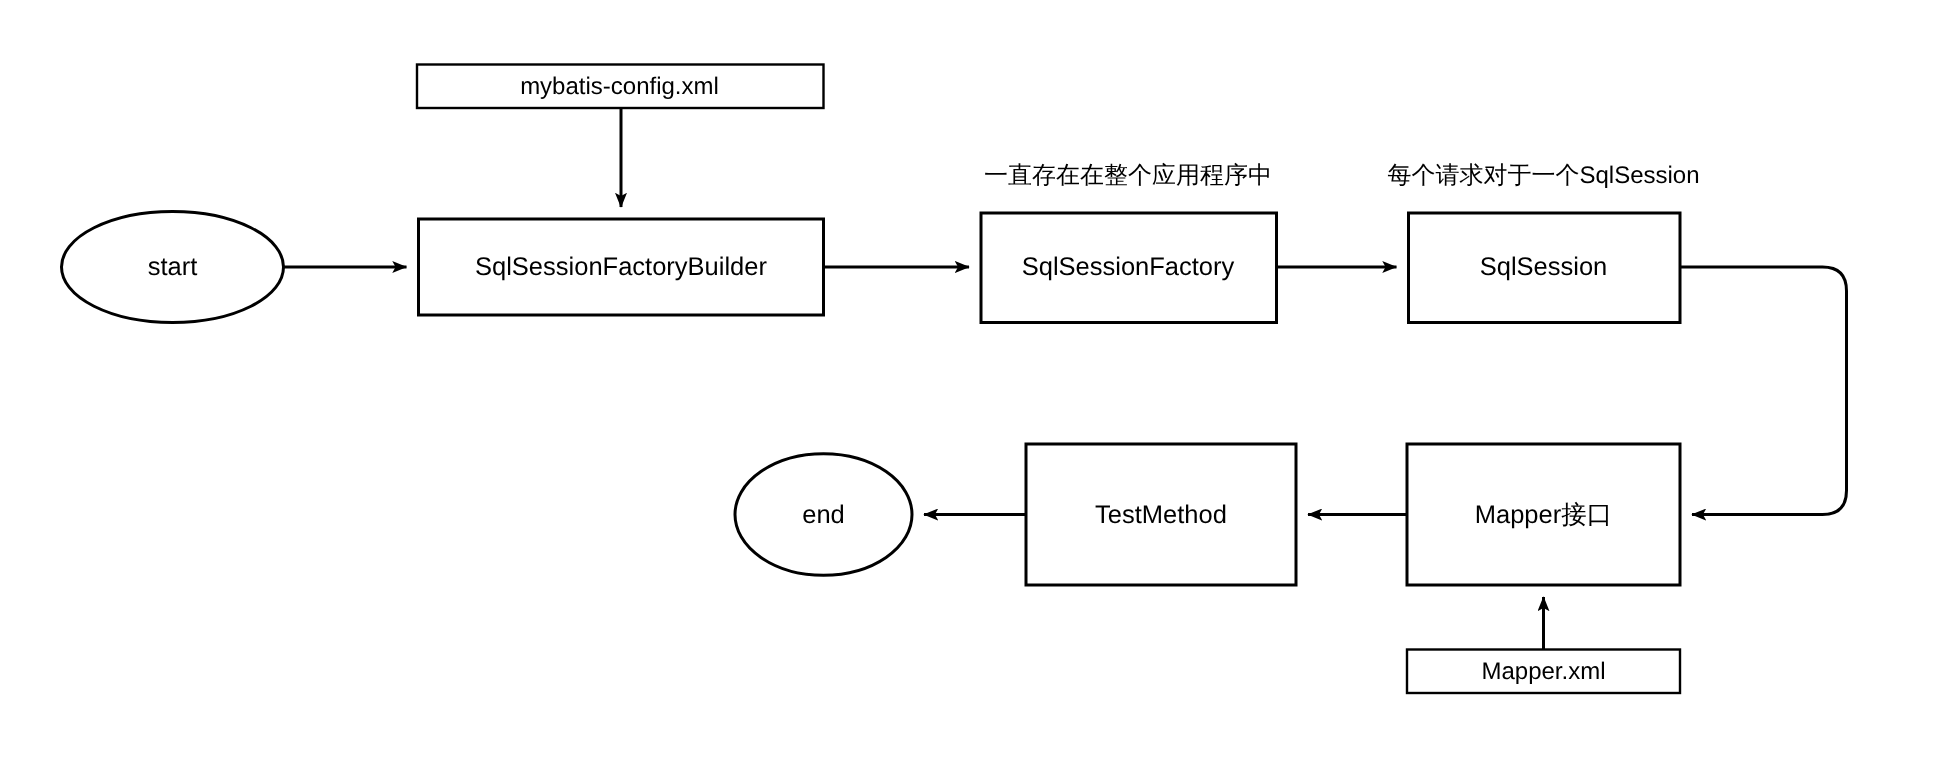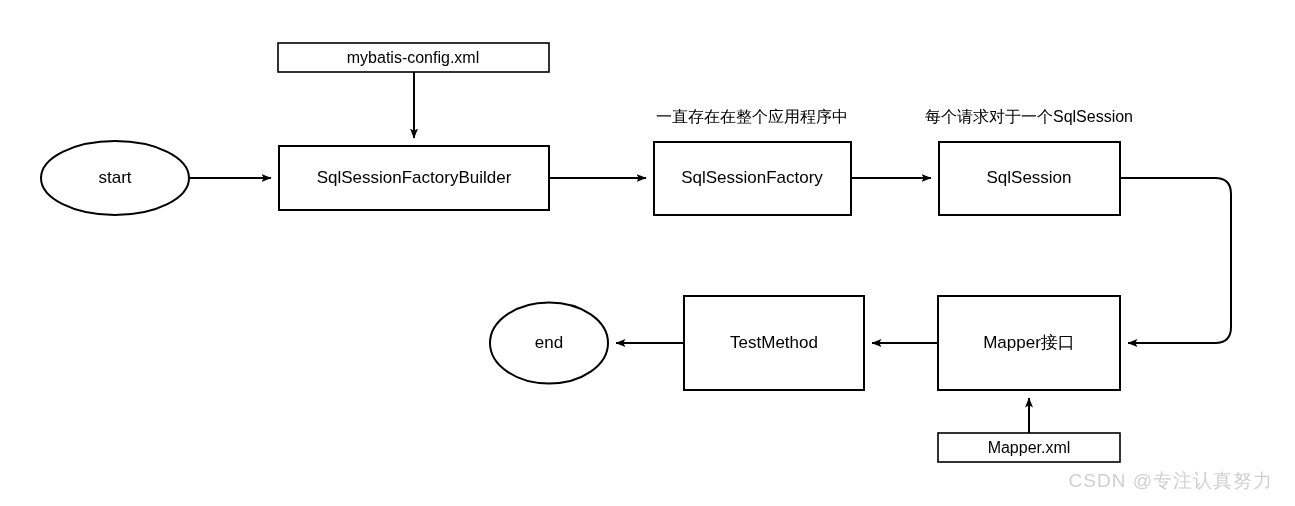--- a/index.html
+++ b/index.html
@@ -145,15 +145,14 @@
       </g>
 
       <g>
         <rect class="node-shape-thin" x="938" y="433" width="182" height="29"></rect>
         <text class="node-label-small" x="1029" y="448.5">Mapper.xml</text>
       </g>
 
     </g>
   </svg>
 
-  <div class="watermark-text">CSDN @专注认真努力</div>
 
 </div>
 
 </body></html>

